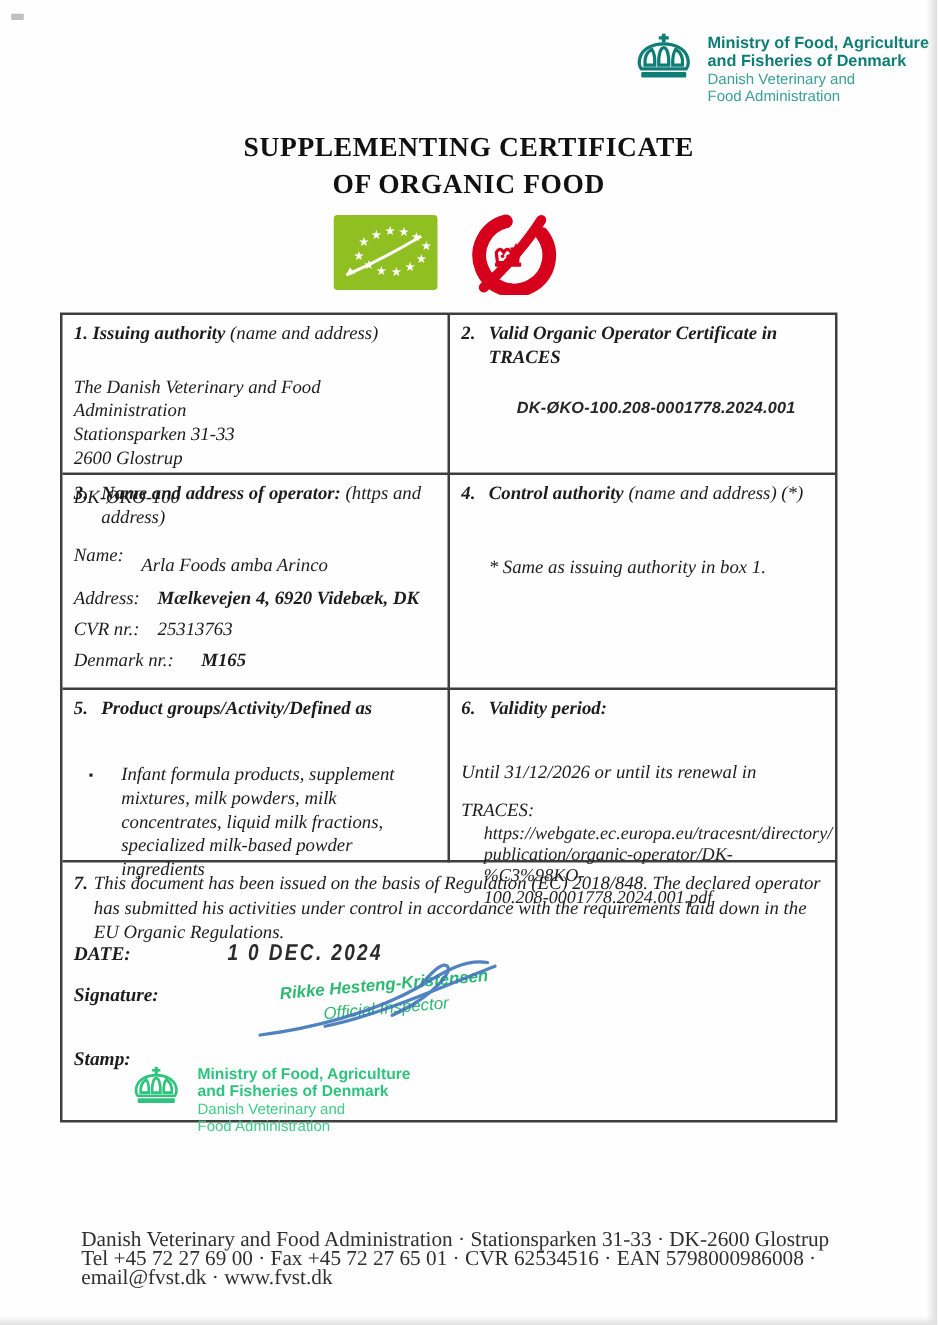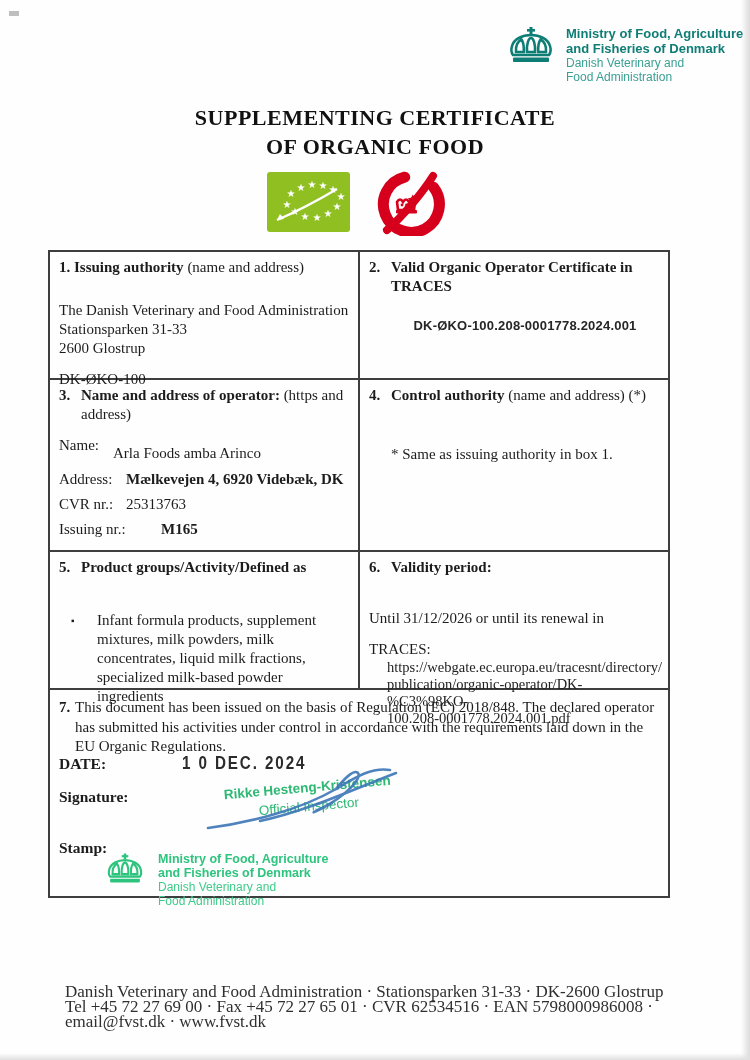--- a/index.html
+++ b/index.html
@@ -30,21 +30,21 @@
 
   
   .logo-row { position:absolute; left:0; top:170px; width:100%; }
   .eu-logo { position:absolute; left:267px; top:2px; width:83px; height:60px;
     background:#8fbf21; border-radius:3px; }
   .dk-logo { position:absolute; left:371px; top:0; width:77px; height:66px; }
 
   
   .cert-table { position:absolute; left:48px; top:250px; width:622px; height:648px;
     border:2px solid #3e3e3e; }
-  .cell { position:absolute; font-size:15px; line-height:19px; padding:6px 9px; }
+  .cell { position:absolute; font-size:15px; line-height:19px; padding:6px 9px;font-style:italic; }
   .bR { border-right:2px solid #3e3e3e; }
   .bB { border-bottom:2px solid #3e3e3e; }
   .c1 { left:0;     top:0;     width:310px; height:128px; }
   .c2 { left:310px; top:0;     width:308px; height:128px; }
   .c3 { left:0;     top:128px; width:310px; height:172px; }
   .c4 { left:310px; top:128px; width:308px; height:172px; }
   .c5 { left:0;     top:300px; width:310px; height:138px; }
   .c6 { left:310px; top:300px; width:308px; height:138px; }
   .c7 { left:0;     top:438px; width:618px; height:206px; }
   .hd { font-weight:bold; }
@@ -217,21 +217,21 @@
       </div>
       <div class="frow">
         <span>Address:</span>
         <span class="val val-address">Mælkevejen 4, 6920 Videbæk, DK</span>
       </div>
       <div class="frow">
         <span>CVR nr.:</span>
         <span class="val val-cvr">25313763</span>
       </div>
       <div class="frow">
-        <span>Issuing nr.:</span>
+        <span>Denmark nr.:</span>
         <span class="val val-approval">M165</span>
       </div>
     </div>
 
     <div class="cell c4 bB">
       <div class="hang">
         <span class="num">4.</span>
         <span><span class="hd">Control authority</span>
           <span class="note">(name and address) (*)</span></span>
       </div>

